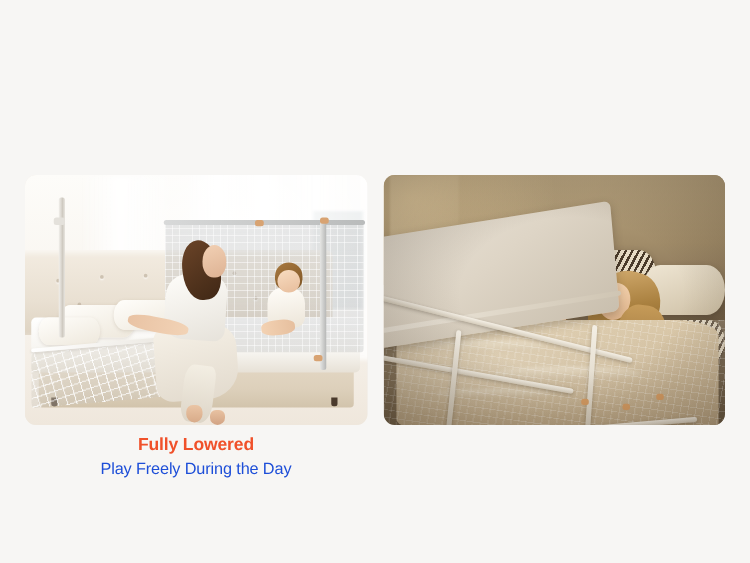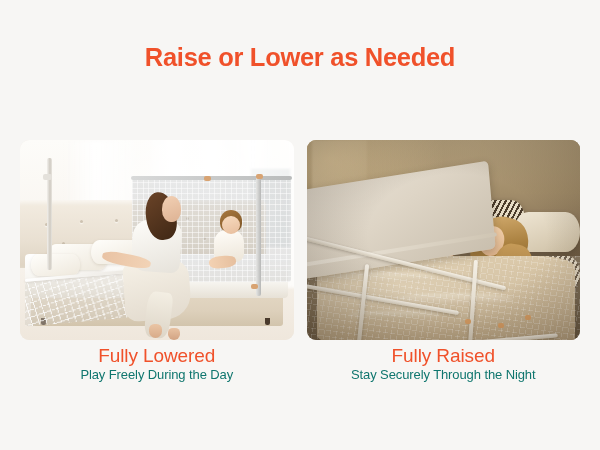--- a/index.html
+++ b/index.html
@@ -375,39 +375,38 @@
     width: 560px;
     display: flex;
     gap: 13px;
   }
   .cap-col {
     width: 273.5px;
     text-align: center;
   }
   .cap-title {
     color: #f0512a;
-    font-size: 19px;
-    font-weight: normal;
+    font-size: 14px;
+    font-weight: bold;
     line-height: 17px;
     letter-spacing: -0.1px;
   }
   .cap-sub {
-    color: #0f766e;
+    color: #1d4ed8;
     font-size: 13px;
     font-weight: normal;
     line-height: 18px;
     margin-top: 2px;
     letter-spacing: -0.1px;
   }
 </style>
 </head>
 <body>
 
 <div class="headline">
-  <span class="hl-line">Raise or Lower as Needed</span>
 </div>
 
 <div class="panels">
 
   <div class="panel">
     <div class="photo">
       <div class="lp-wall"></div>
       <div class="lp-window2"></div>
       <div class="lp-window"></div>
       <div class="lp-windowframe"></div>
@@ -515,17 +514,13 @@
       <div class="rp-vignette"></div>
     </div>
   </div>
 </div>
 
 <div class="captions">
   <div class="cap-col">
     <div class="cap-title">Fully Lowered</div>
     <div class="cap-sub">Play Freely During the Day</div>
   </div>
-  <div class="cap-col">
-    <div class="cap-title">Fully Raised</div>
-    <div class="cap-sub">Stay Securely Through the Night</div>
-  </div>
 </div>
 
 </body></html>

